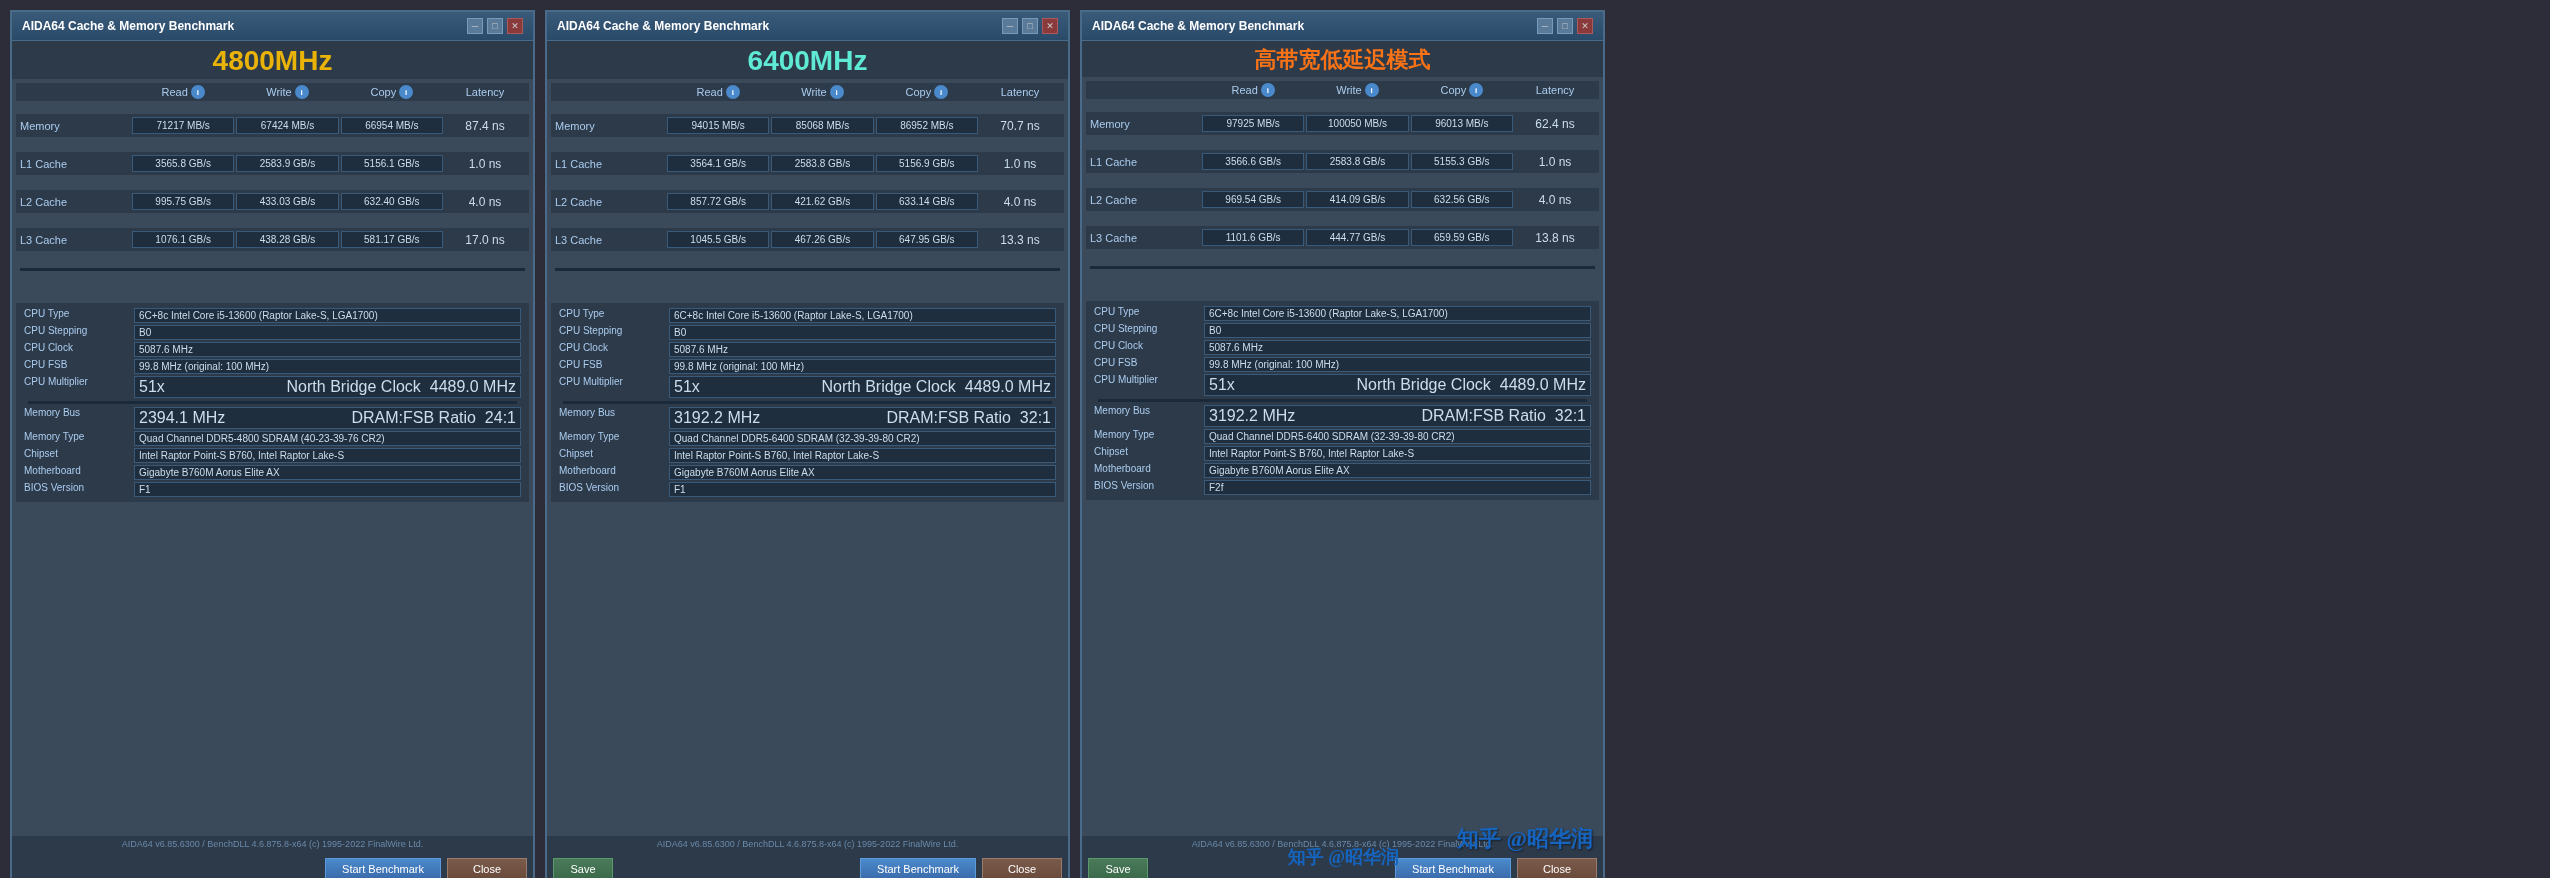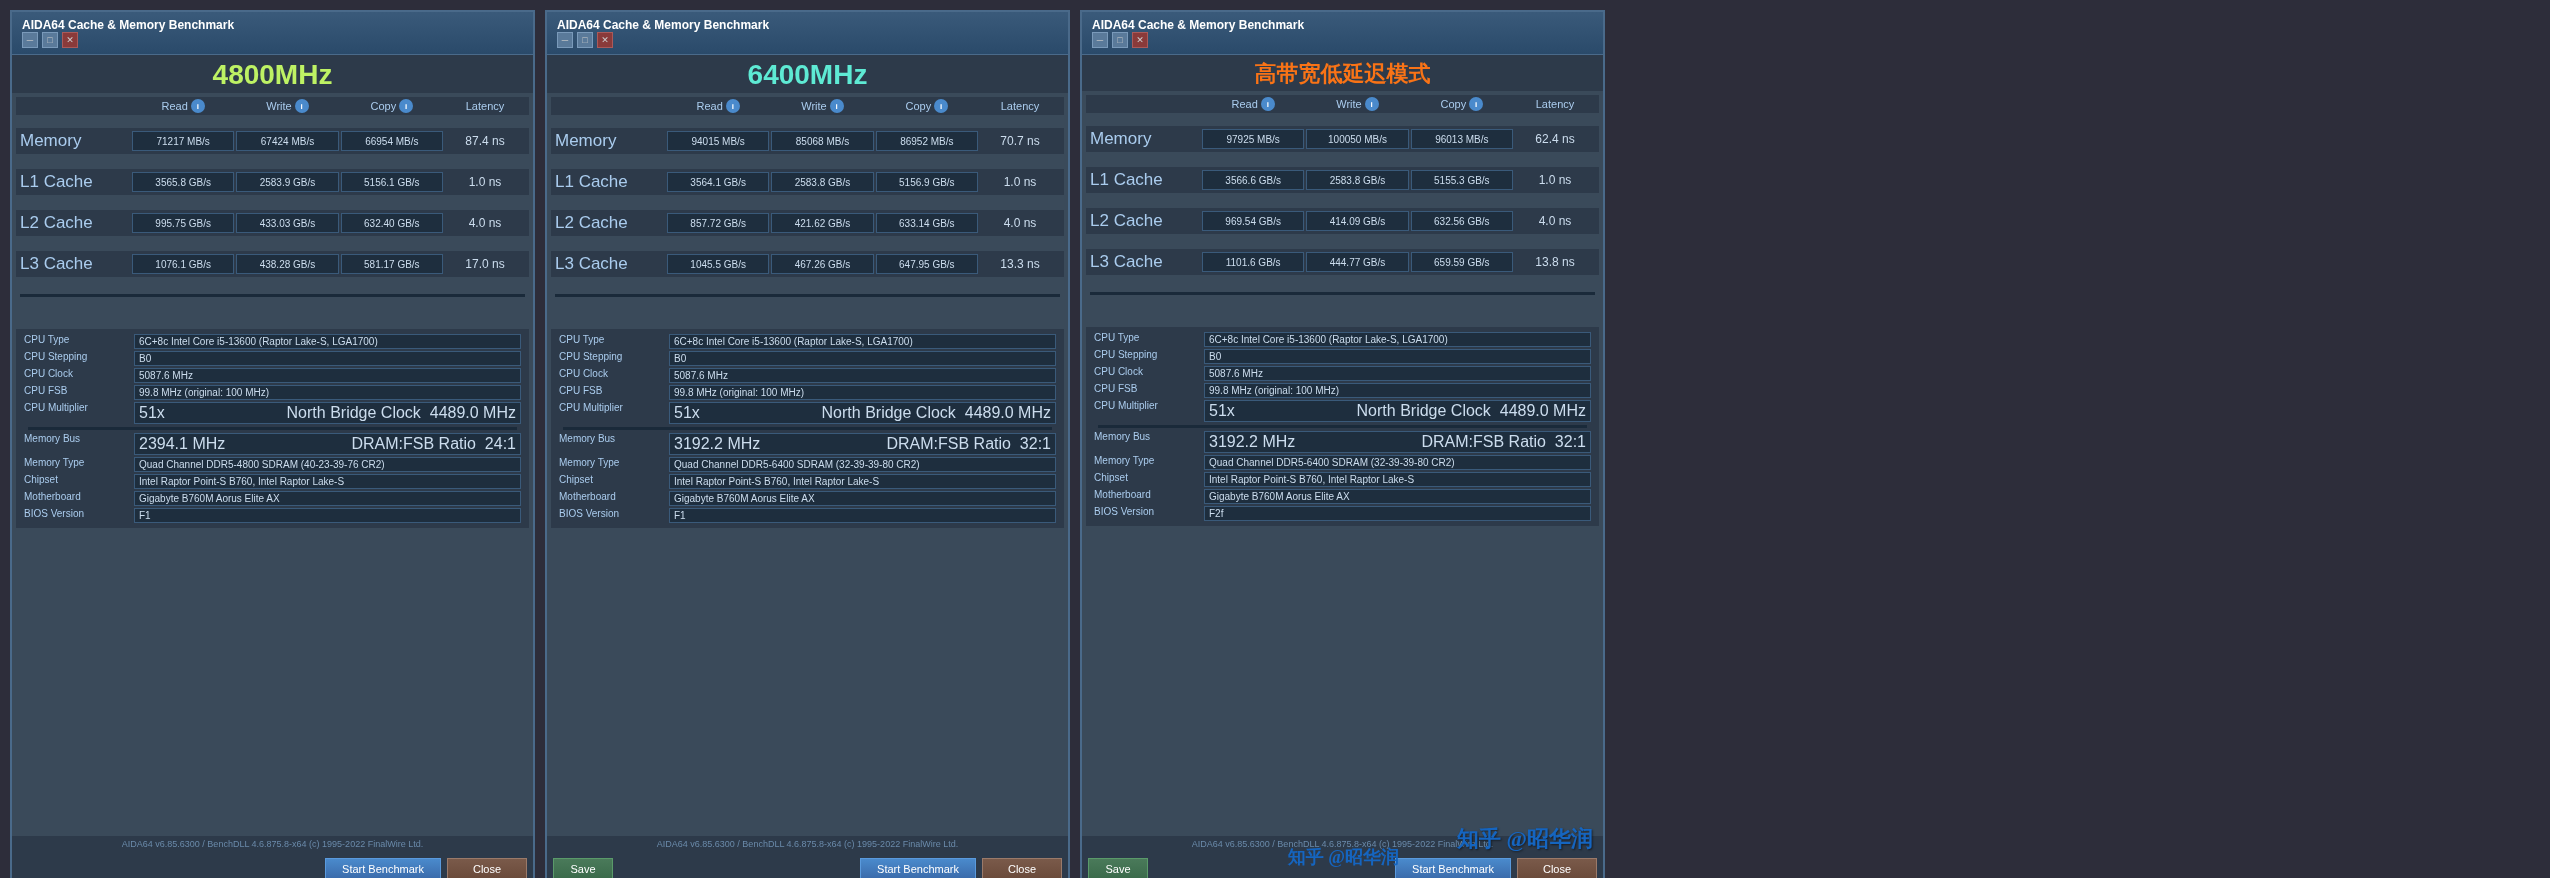--- a/index.html
+++ b/index.html
@@ -29,23 +29,22 @@
       display: flex;
       flex-direction: column;
       margin: 10px 5px;
       flex-shrink: 0;
     }
     .window-titlebar {
       background: linear-gradient(180deg, #3a5a7a 0%, #2a4a6a 100%);
       padding: 6px 10px;
       display: flex;
       justify-content: space-between;
-      align-items: flex-start;
+      align-items: center;
       border-bottom: 1px solid #4a6a8a;
-      flex-direction: column;
     }
     .window-title {
       color: #ffffff;
       font-size: 12px;
       font-weight: bold;
     }
     .window-controls {
       display: flex;
       gap: 4px;
     }
@@ -115,21 +114,21 @@
     .data-row {
       display: grid;
       grid-template-columns: 110px 1fr 1fr 1fr 80px;
       gap: 2px;
       padding: 3px 4px;
       background: #2d3a4a;
       margin-bottom: 2px;
     }
     .row-label {
       color: #aaccee;
-      font-size: 17px;
+      font-size: 11px;
       display: flex;
       align-items: center;
       text-align: center;
     }
     .data-cell {
       background: #1e2e3e;
       border: 1px solid #3a5a7a;
       color: #ccddee;
       font-size: 10px;
       text-align: center;
@@ -239,21 +238,21 @@
 
   <div class="benchmark-window" style="margin-left:10px;">
     <div class="window-titlebar">
       <span class="window-title">AIDA64 Cache &amp; Memory Benchmark</span>
       <div class="window-controls">
         <div class="win-btn">─</div>
         <div class="win-btn">□</div>
         <div class="win-btn win-btn-close">✕</div>
       </div>
     </div>
-    <div class="freq-label" style="color:#bef264;">4800MHz</div>
+    <div class="freq-label" style="color:#eab308;">4800MHz</div>
     <div class="window-content">
       <div class="col-headers">
         <div class="col-header"></div>
         <div class="col-header">
           <span>Read</span>
           <span class="info-icon">i</span>
         </div>
         <div class="col-header">
           <span>Write</span>
           <span class="info-icon">i</span>

